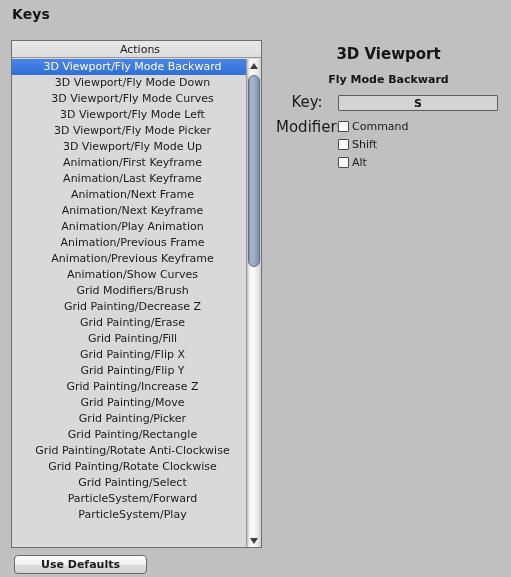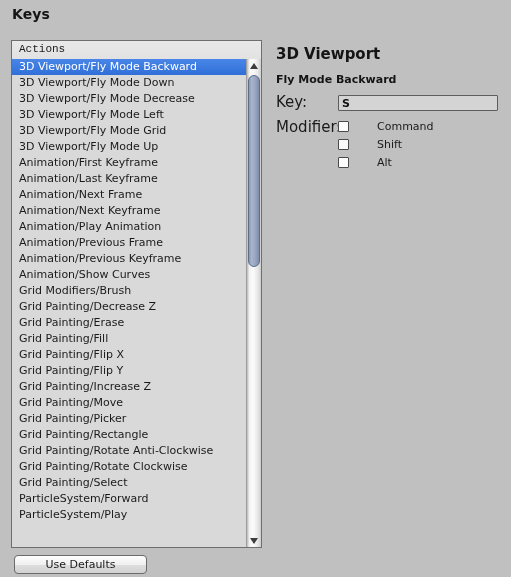--- a/index.html
+++ b/index.html
@@ -1,15 +1,15 @@
 <!DOCTYPE html>
 <html><head>
 <meta charset="utf-8">
 <style>
-  * { box-sizing: border-box; }
+  * { box-sizing: border-box; text-align: center; }
   html, body {
     margin: 0; padding: 0;
     width: 511px; height: 577px;
     overflow: hidden;
   }
   body {
     background: #c0c0c0;
     font-family: "DejaVu Sans", "Liberation Sans", sans-serif;
     font-size: 11px;
     color: #1a1a1a;
@@ -32,29 +32,28 @@
     position: absolute;
     left: 11px;
     top: 40px;
     width: 251px;
     height: 508px;
     background: #d7d7d7;
     border: 1px solid #6e6e6e;
     overflow: hidden;
   }
   #list-header {
-    height: 33px;
+    height: 17px;
     line-height: 17px;
     padding-left: 7px;
     background: linear-gradient(to bottom, #e9e9e9 0%, #dcdcdc 100%);
     border-bottom: 1px solid #9a9a9a;
     font-size: 11px;
     font-weight: normal;
     color: #1a1a1a;
-    font-family: Liberation Mono, monospace;
   }
   #list-rows-clip {
     position: absolute;
     left: 0;
     top: 18px;
     width: 234px;
     height: 489px;
     overflow: hidden;
     background: #d9d9d9;
   }
@@ -160,52 +159,52 @@
   }
   #modifiers-list { display: flex; flex-direction: column; gap: 7px; padding-top: 1px; }
   .modifier-row { display: flex; align-items: center; gap: 3px; }
   .checkbox {
     width: 11px; height: 11px;
     background: #fcfcfc;
     border: 1px solid #4a4a4a;
     border-radius: 1px;
     flex: 0 0 11px;
   }
-  .checkbox-label { font-size: 11px; color: #1a1a1a; line-height: 11px; margin-left: 25px; }
+  .checkbox-label { font-size: 11px; color: #1a1a1a; line-height: 11px; }
 
   
   #use-defaults-button {
     position: absolute;
     left: 14px;
     top: 555px;
     width: 133px;
     height: 19px;
     font-family: "DejaVu Sans", "Liberation Sans", sans-serif;
     font-size: 11px;
-    font-weight: normal;
+    font-weight: bold;
     color: #1a1a1a;
     background: linear-gradient(to bottom, #fdfdfd 0%, #f0f0f0 50%, #dedede 51%, #d2d2d2 100%);
     border: 1px solid #6b6b6b;
     border-radius: 4px;
     cursor: default;
   }
 </style>
 </head>
 <body>
 
 <div id="page-title">Keys</div>
 
 <div id="list-box">
   <div id="list-header">Actions</div>
   <div id="list-rows-clip">
       <div class="list-row selected">3D Viewport/Fly Mode Backward</div>
       <div class="list-row">3D Viewport/Fly Mode Down</div>
-      <div class="list-row">3D Viewport/Fly Mode Decrease</div>
+      <div class="list-row">3D Viewport/Fly Mode Curves</div>
       <div class="list-row">3D Viewport/Fly Mode Left</div>
-      <div class="list-row">3D Viewport/Fly Mode Grid</div>
+      <div class="list-row">3D Viewport/Fly Mode Picker</div>
       <div class="list-row">3D Viewport/Fly Mode Up</div>
       <div class="list-row">Animation/First Keyframe</div>
       <div class="list-row">Animation/Last Keyframe</div>
       <div class="list-row">Animation/Next Frame</div>
       <div class="list-row">Animation/Next Keyframe</div>
       <div class="list-row">Animation/Play Animation</div>
       <div class="list-row">Animation/Previous Frame</div>
       <div class="list-row">Animation/Previous Keyframe</div>
       <div class="list-row">Animation/Show Curves</div>
       <div class="list-row">Grid Modifiers/Brush</div>

